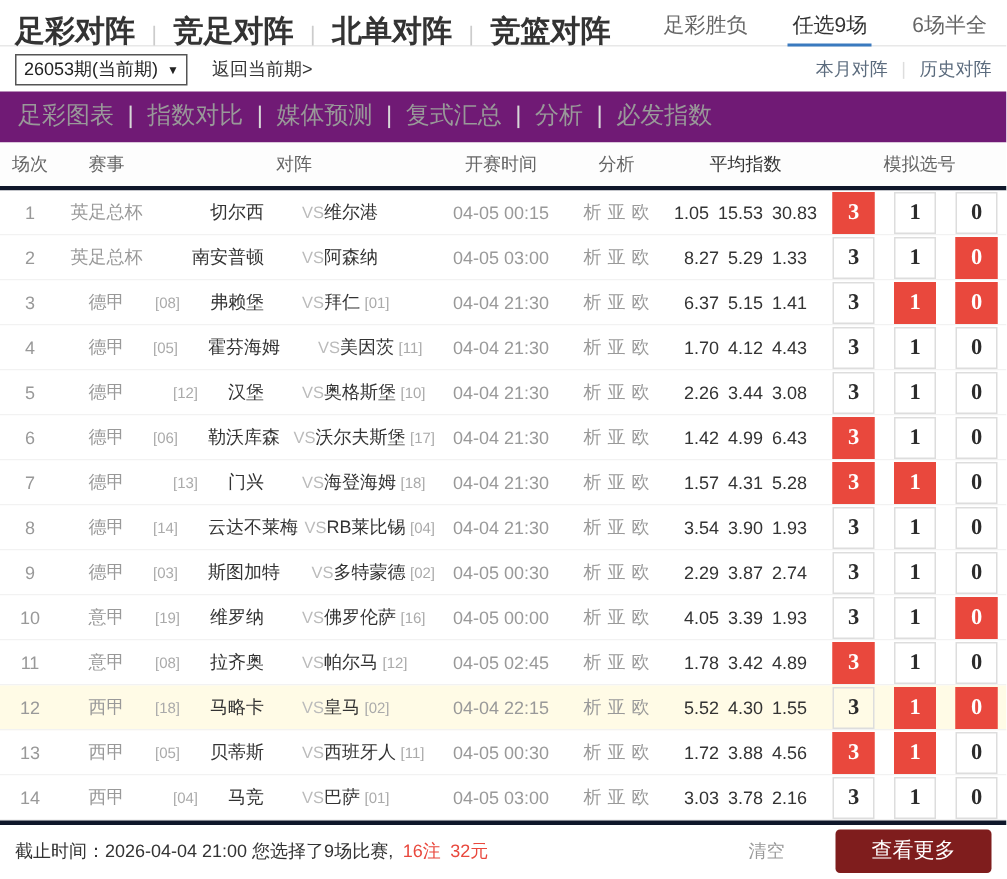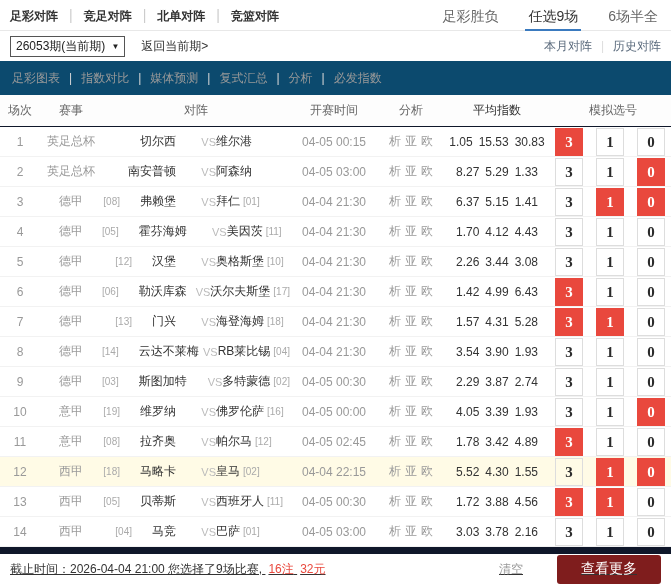--- a/index.html
+++ b/index.html
@@ -6,43 +6,43 @@
   html,body { background:#fff; }
   body {
     width:671px; height:586px; overflow:hidden;
     font-family:"Liberation Sans","DejaVu Sans",sans-serif;
     color:#333; font-size:12px;
   }
   a { text-decoration:none; cursor:pointer; }
 
   
   .topbar { height:31px; display:flex; justify-content:space-between; border-bottom:1px solid #e8e8e8; }
-  .main-nav { padding:7px 0 0 10px; font-size:12px; font-weight:bold; }
+  .main-nav { padding:7px 0 0 10px; font-size:20px; font-weight:bold; }
   .main-nav a { color:#333; }
   .main-nav a + a::before { content:"|"; color:#ccc; font-weight:normal; margin:0 11px; font-size:14px; }
   .play-tabs { display:flex; gap:24px; padding-right:10px; }
   .play-tabs a { font-size:14px; color:#666; padding:8px 3px 0; height:31px; border-bottom:2px solid transparent; }
   .play-tabs a.active { color:#333; border-bottom-color:#3a7abf; }
 
   
   .toolbar { height:30px; display:flex; justify-content:space-between; align-items:center; padding:0 10px; }
   .toolbar-left { display:flex; align-items:center; }
   .select-box { display:inline-flex; align-items:center; gap:6px; border:1px solid #555; height:21px; padding:0 5px; font-size:12px; color:#222; cursor:pointer; background:#fff; }
   .select-box .caret { font-size:8px; color:#222; }
   .back-link { margin-left:16px; color:#333; font-size:12px; }
   .toolbar-right a { color:#5b6b7d; font-size:12px; }
   .toolbar-right a + a::before { content:"|"; color:#ddd; margin:0 9px; }
 
   
-  .subnav { height:34px; line-height:34px; background:#0c4a6e; padding:0 12px; font-size:12px; }
+  .subnav { height:34px; line-height:34px; background:#701a75; padding:0 12px; font-size:16px; }
   .subnav a { color:#999; }
   .subnav a + a::before { content:"|"; color:#d8d8d8; margin:0 9px; }
 
   
-  .thead { display:flex; height:32px; align-items:center; font-size:12px; color:#666; border-bottom:1px solid #0f172a; background:#fdfdfd; }
+  .thead { display:flex; height:32px; align-items:center; font-size:12px; color:#666; border-bottom:3px solid #0f172a; background:#fdfdfd; }
   .trow  { display:flex; height:30px; align-items:center; font-size:12px; border-bottom:1px solid #f2f2f2; background:#fff; }
   .trow.hl { background:#fffbe6; }
   .c1 { width:40px;  text-align:center; }
   .c2 { width:62px;  text-align:center; }
   .c3 { width:188px; }
   .c4 { width:88px;  text-align:center; }
   .c5 { width:66px;  text-align:center; }
   .c6 { width:106px; text-align:center; }
   .c7 { width:121px; }
   .trow .c1 { color:#999; }
@@ -57,21 +57,21 @@
   .away .rank { margin-left:3px; }
   .c5 a { color:#999; margin:0 2px; }
   .c6 { display:flex; justify-content:center; gap:6px; color:#333; }
   .c7 { display:flex; gap:13px; align-items:center; padding-left:5px; }
   .pick { width:28px; height:28px; border:1px solid #ddd; background:transparent;
           font-family:"Liberation Serif","DejaVu Serif",serif; font-weight:bold; font-size:15px;
           color:#2b2b2b; text-align:center; line-height:26px; cursor:pointer; padding:0; }
   .pick.sel { background:#e9483d; border-color:#e9483d; color:#fff; }
 
   
-  .footer { height:37px; border-top:7px solid #0f172a; display:flex; justify-content:space-between; align-items:center; padding:0 10px;text-decoration:underline; }
+  .footer { height:37px; border-top:3px solid #0f172a; display:flex; justify-content:space-between; align-items:center; padding:0 10px; }
   .footer-left { font-size:12px; color:#333; }
   .footer-left .red { color:#e9483d; margin-left:3px; }
   .footer-right { display:flex; align-items:center; }
   .clear-link { color:#999; font-size:12px; margin-right:34px; }
   .more-btn { width:104px; height:29px; background:#7f1d1d; color:#fff; font-size:14px;
               border:none; border-radius:3px; cursor:pointer; font-family:inherit; }
 </style>
 </head>
 <body>
 

